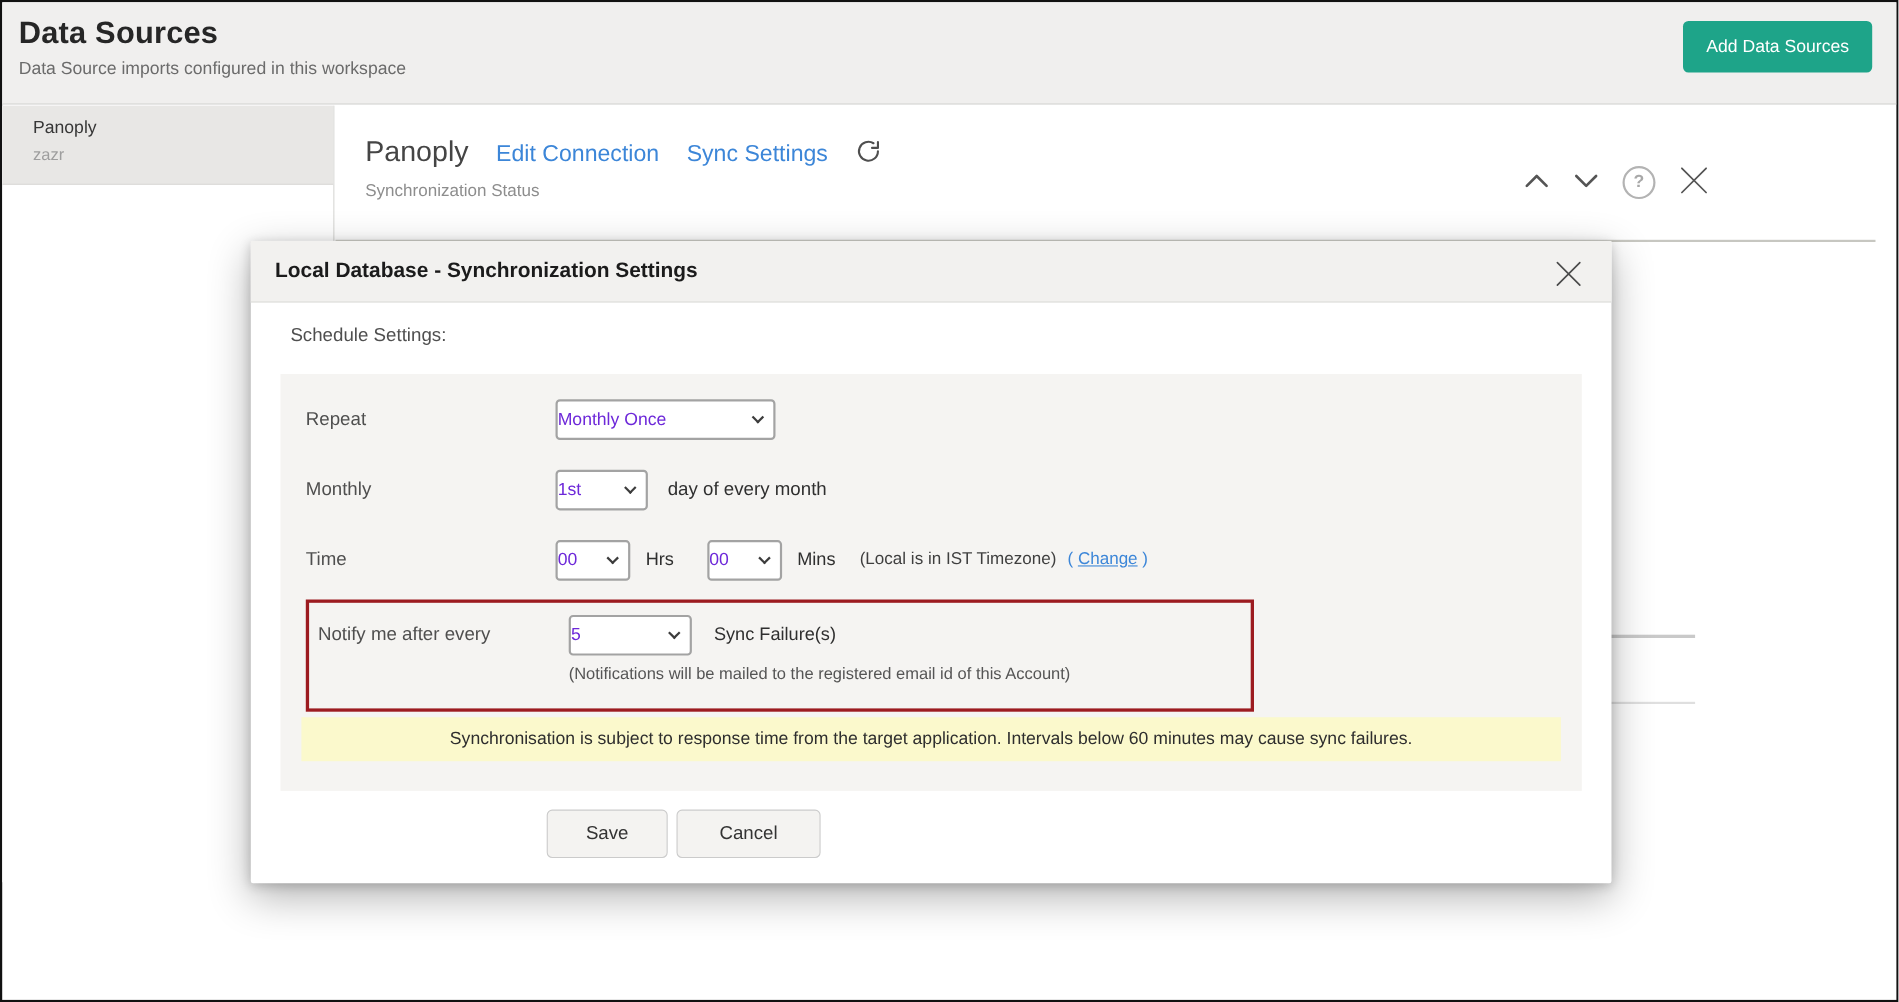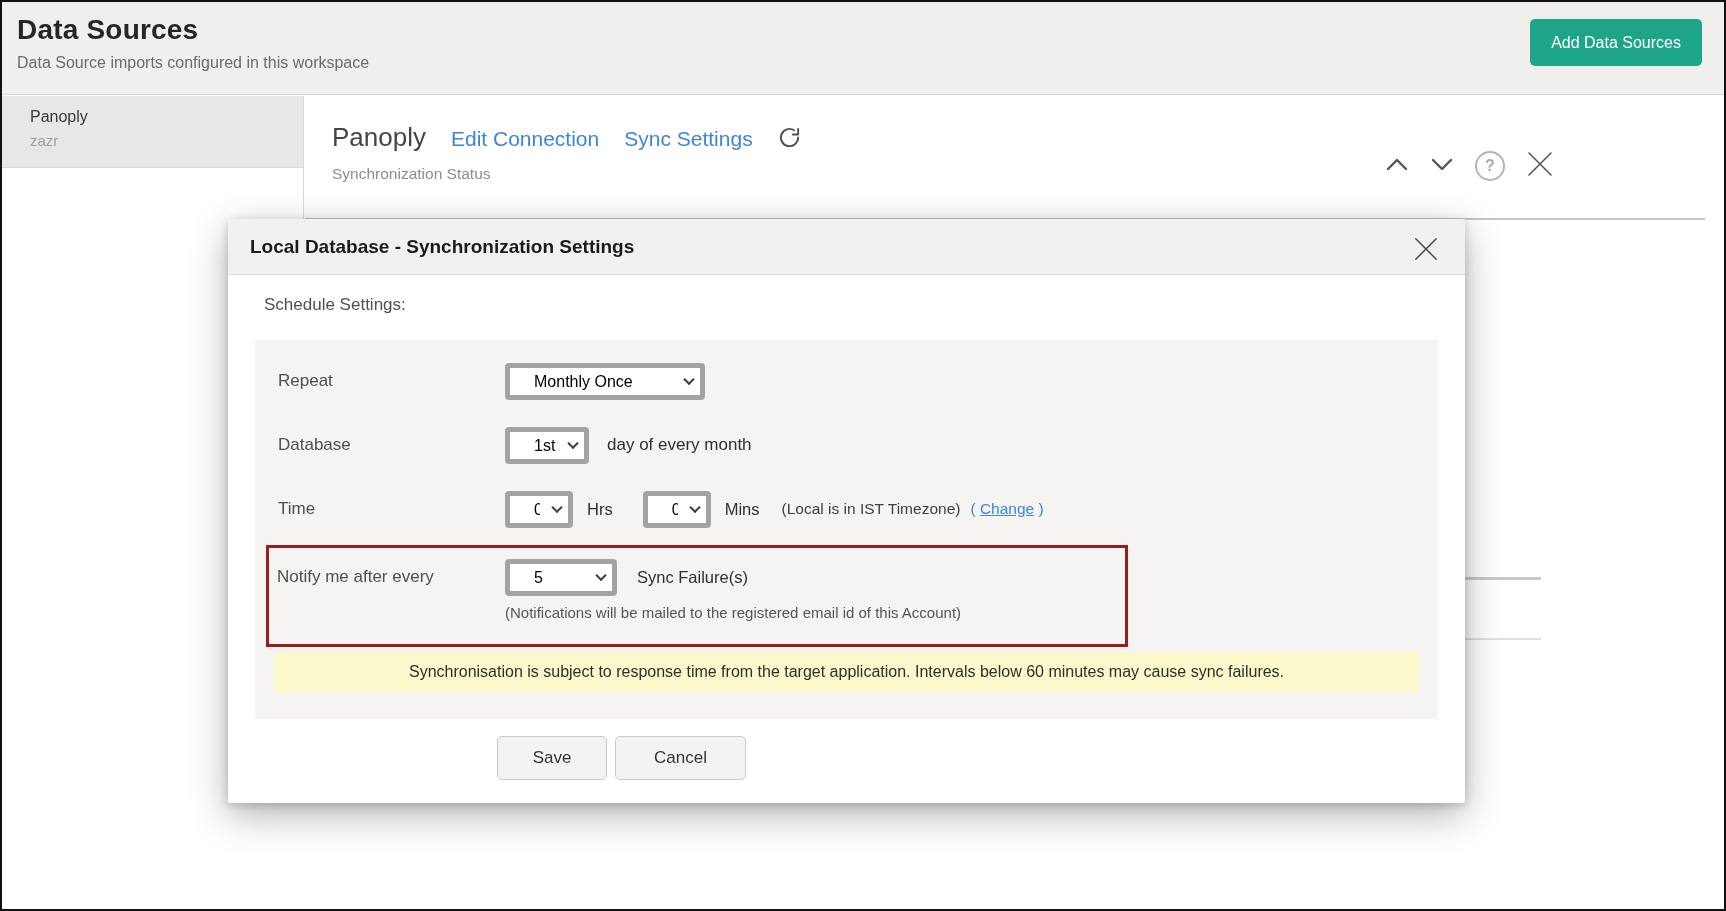--- a/index.html
+++ b/index.html
@@ -91,43 +91,43 @@
   }
   .form-row { position: absolute; left: 23px; right: 10px; display: flex; align-items: center; }
   .row-repeat  { top: 12px;  height: 58px; }
   .row-perform { top: 76px;  height: 58px; }
   .row-time    { top: 140px; height: 58px; }
   .form-label { width: 227px; font-size: 17px; color: #4f4f4f; }
 
   .select-wrap { position: relative; display: inline-block; }
   .select-wrap select {
     appearance: none; -webkit-appearance: none;
-    height: 37px; border: 5px solid #a3a3a3; border-radius: 4px; background: #fff;
-    font-family: inherit; font-size: 16px; color: #000000;
-    padding: 0 28px 0 24px; cursor: pointer; width: 100%;
+    height: 37px; border: 2px solid #a3a3a3; border-radius: 4px; background: #fff;
+    font-family: inherit; font-size: 16px; color: #6d28d9;
+    padding: 0 28px 0 0; cursor: pointer; width: 100%;
   }
   .sel-chevron {
     position: absolute; right: 12px; top: 50%; width: 8px; height: 8px;
     border-right: 2px solid #3c3c3c; border-bottom: 2px solid #3c3c3c;
     transform: translateY(-70%) rotate(45deg); pointer-events: none;
   }
   .w-repeat { width: 200px; }
   .w-perform { width: 84px; }
   .w-time { width: 68px; }
   .w-notify { width: 112px; }
 
   .suffix-text { margin-left: 18px; font-size: 17px; color: #2f2f2f; }
   .unit-label { margin-left: 14px; font-size: 16.5px; color: #2f2f2f; font-weight: 500; }
   .gap-30 { display:inline-block; width: 30px; }
   .tz-note { margin-left: 22px; font-size: 15.5px; color: #3f3f3f; }
   .change-link { margin-left: 10px; font-size: 15.5px; color: #3c86d8; text-decoration: none; cursor: pointer; }
   .change-link .u { text-decoration: underline; }
 
   .notify-box {
-    position: absolute; left: 11px; top: 205px; width: 862px; height: 102px;
+    position: absolute; left: 23px; top: 205px; width: 862px; height: 102px;
     border: 3px solid #9c1b20;
   }
   .notify-row { position: absolute; left: 8px; top: 9px; display: flex; align-items: center; height: 40px; }
   .notify-row .form-label { width: 228px; }
   .notify-suffix { margin-left: 20px; font-size: 16.5px; color: #2f2f2f; }
   .notify-note { position: absolute; left: 236px; top: 56px; font-size: 15px; color: #555; }
 
   .notice-bar {
     position: absolute; left: 19px; top: 312px; width: 1145px; height: 40px;
     background: #fbf9cc; text-align: center; line-height: 40px;
@@ -226,21 +226,21 @@
         <span class="form-label">Repeat</span>
         <span class="select-wrap w-repeat">
           <select>
             <option>Monthly Once</option>
           </select>
           <span class="sel-chevron"></span>
         </span>
       </div>
 
       <div class="form-row row-perform">
-        <span class="form-label">Database</span>
+        <span class="form-label">Monthly</span>
         <span class="select-wrap w-perform">
           <select>
             <option>1st</option>
           </select>
           <span class="sel-chevron"></span>
         </span>
         <span class="suffix-text">day of every month</span>
       </div>
 
       <div class="form-row row-time">

